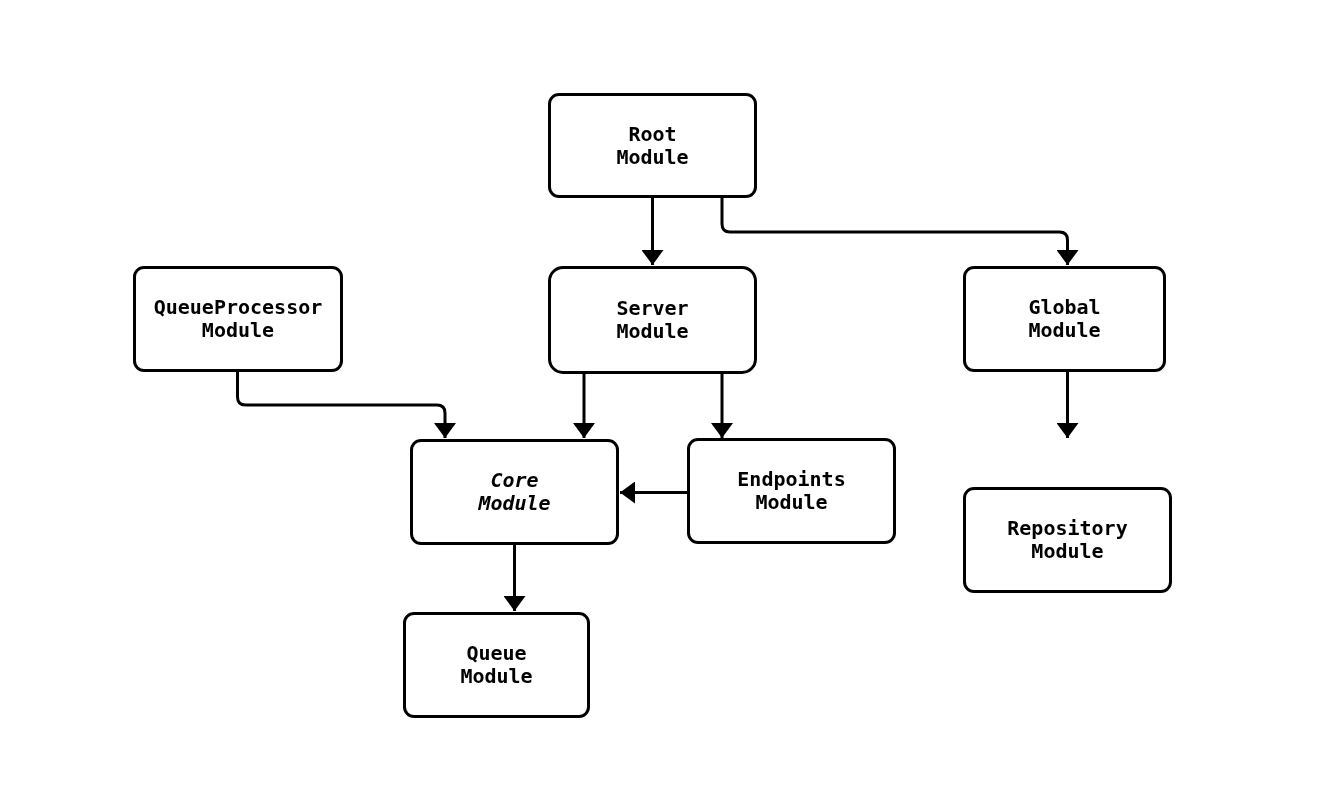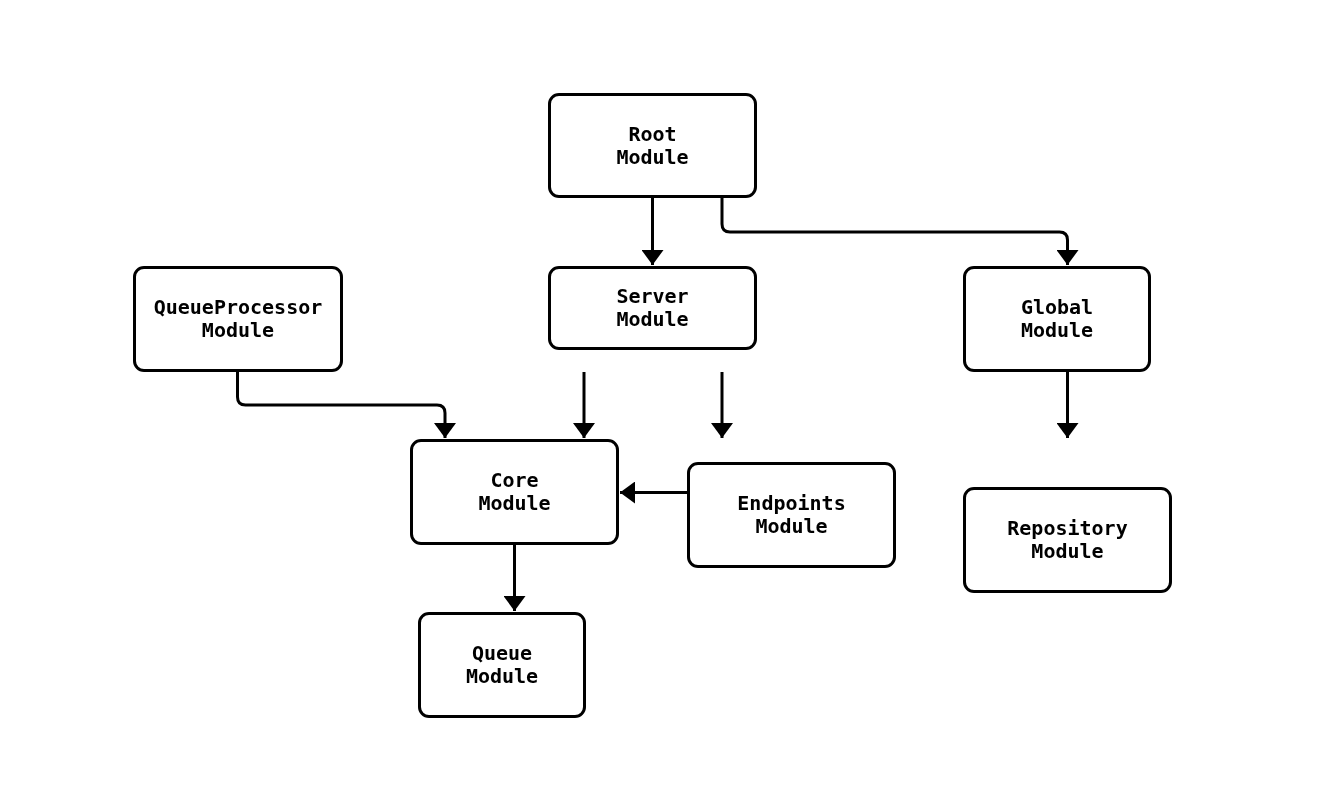--- a/index.html
+++ b/index.html
@@ -36,31 +36,31 @@
 </style>
 </head>
 <body>
 
 <div class="canvas">
 
   <div class="node" style="left:548px; top:93px;  width:209px; height:105px;">Root
 Module</div>
   <div class="node" style="left:133px; top:266px; width:210px; height:106px;">QueueProcessor
 Module</div>
-  <div class="node" style="left:548px; top:266px; width:209px; height:84px;">Server
+  <div class="node" style="left:548px; top:266px; width:209px; height:108px;border-radius:15px;">Server
 Module</div>
-  <div class="node" style="left:963px; top:266px; width:188px; height:106px;text-align:center;">Global
+  <div class="node" style="left:963px; top:266px; width:203px; height:106px;text-align:center;">Global
 Module</div>
-  <div class="node" style="left:410px; top:439px; width:209px; height:106px;">Core
+  <div class="node" style="left:410px; top:439px; width:209px; height:106px;font-style:italic;">Core
 Module</div>
-  <div class="node" style="left:687px; top:462px; width:209px; height:106px;">Endpoints
+  <div class="node" style="left:687px; top:438px; width:209px; height:106px;">Endpoints
 Module</div>
   <div class="node" style="left:963px; top:439px; width:209px; height:106px;margin-top:48px;">Repository
 Module</div>
-  <div class="node" style="left:418px; top:612px; width:168px; height:106px;">Queue
+  <div class="node" style="left:403px; top:612px; width:187px; height:106px;">Queue
 Module</div>
 
   <svg class="edges" width="1337" height="809" viewBox="0 0 1337 809">
     <defs>
       <marker id="arrow" viewBox="0 0 15 22" refX="15" refY="11" markerWidth="15" markerHeight="22" markerUnits="userSpaceOnUse" orient="auto">
         <path d="M0,0 L15,11 L0,22 Z" fill="#000000"></path>
       </marker>
     </defs>
     <g fill="none" stroke="#000000" stroke-width="3">
       <path d="M652.5,198 L652.5,265" marker-end="url(#arrow)"></path>

